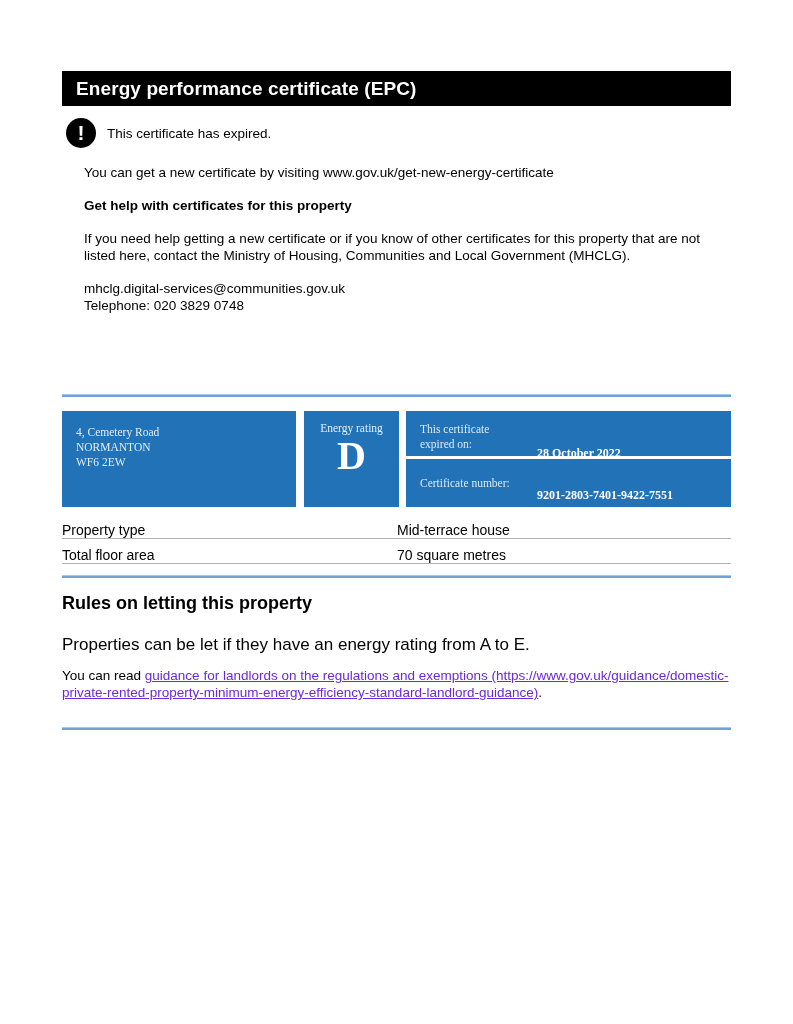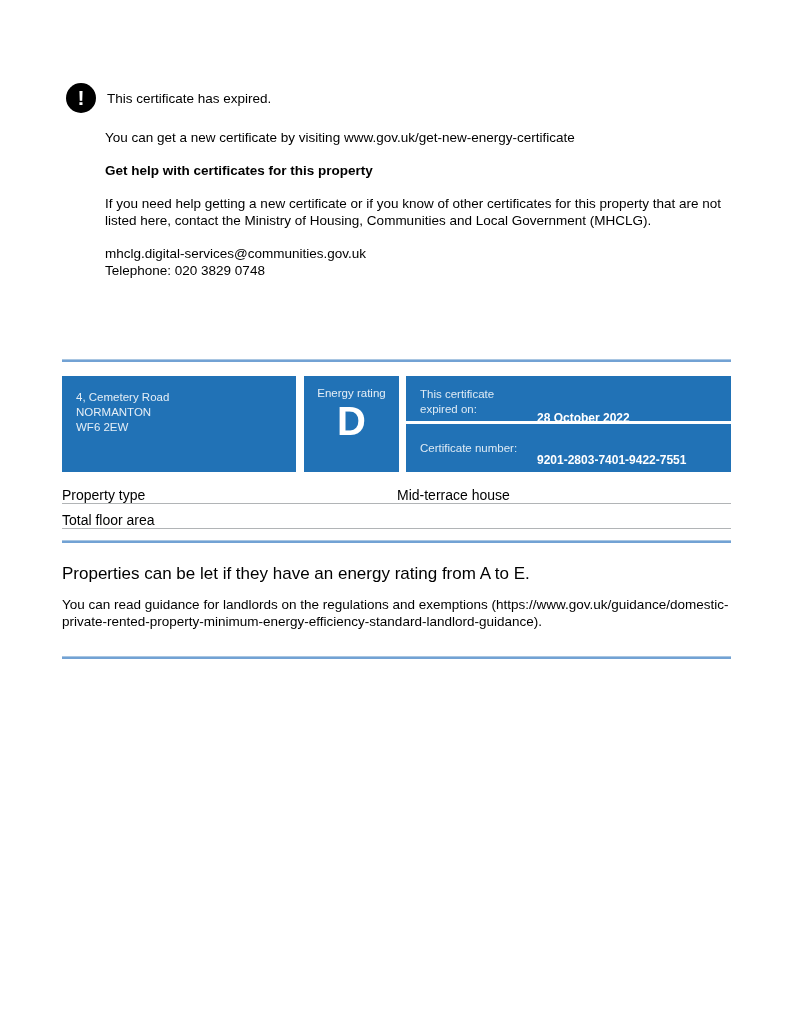--- a/index.html
+++ b/index.html
@@ -23,32 +23,32 @@
   
   .notice-row { margin-top: 12px; display: flex; align-items: center; }
   .warning-circle {
     width: 30px; height: 30px; border-radius: 50%;
     background: #000; color: #fff;
     display: flex; align-items: center; justify-content: center;
     font-weight: bold; font-size: 21px; margin-left: 4px; flex: 0 0 auto;
   }
   .notice-row .expired-text { margin-left: 11px; font-size: 13.5px; }
 
-  .indent { margin-left: 43px; }
+  .indent { margin-left: 22px; }
   .body-text { font-size: 13.5px; line-height: 17px; margin-top: 16px; }
   .body-text.bold { font-weight: bold; }
 
   
   .blue-rule { height: 3px; background: #72a2d4; border-top: 1px solid #a9c6e2; }
   .rule-1 { margin-top: 80px; }
   .rule-2 { margin-top: 11px; }
   .rule-3 { margin-top: 26px; }
 
   
-  .summary-row { margin-top: 14px; display: flex; height: 96px; }
+  .summary-row { margin-top: 14px; display: flex; height: 96px; font-family: Liberation Serif, serif; }
   .blue-box { background: #2172b6; color: #fff; }
   .address-box { width: 234px; padding: 14px 14px; margin-right: 8px; }
   .address-box .addr-line {
     font-size: 11.5px; line-height: 15px; color: rgba(255,255,255,0.88);
   }
   .energy-box {
     width: 95px; margin-right: 7px; text-align: center; padding-top: 11px;
   }
   .energy-box .energy-label { font-size: 11.5px; color: rgba(255,255,255,0.88); }
   .energy-box .energy-value { font-size: 40px; font-weight: bold; line-height: 44px; color: #fff; }
@@ -68,27 +68,30 @@
     display: flex; height: 25px; align-items: flex-end;
     border-bottom: 1px solid #b1b4b6; font-size: 14px;
   }
   .prop-row .prop-label { width: 335px; flex: 0 0 auto; }
   .prop-row .prop-value { flex: 1; }
 
   
   .letting-heading { margin-top: 14px; font-size: 18px; font-weight: bold; line-height: 22px; }
   .letting-body { margin-top: 22px; font-size: 17px; line-height: 17px; }
   .letting-read { margin-top: 14px; font-size: 13.5px; line-height: 17px; }
-  .letting-read a { color: #000000; cursor: pointer; }
+  .letting-read a { color: #6d28d9; text-decoration: underline; cursor: pointer; }
 </style>
 </head>
 <body>
 
 <div class="page">
 
+  <div class="title-bar">
+    <h1>Energy performance certificate (EPC)</h1>
+  </div>
 
   <div class="notice-row">
     <span class="warning-circle">
       <span>!</span>
     </span>
     <span class="expired-text">This certificate has expired.</span>
   </div>
 
   <div class="indent">
     <p class="body-text">You can get a new certificate by visiting www.gov.uk/get-new-energy-certificate</p>
@@ -124,23 +127,25 @@
     </div>
   </div>
 
   <div class="prop-table">
     <div class="prop-row">
       <span class="prop-label">Property type</span>
       <span class="prop-value">Mid-terrace house</span>
     </div>
     <div class="prop-row">
       <span class="prop-label">Total floor area</span>
+      <span class="prop-value">70 square metres</span>
     </div>
   </div>
 
   <div class="blue-rule rule-2"></div>
 
+  <h2 class="letting-heading">Rules on letting this property</h2>
   <p class="letting-body">Properties can be let if they have an energy rating from A to E.</p>
   <p class="letting-read"><span>You can read </span><a>guidance for landlords on the regulations and exemptions (https://www.gov.uk/guidance/domestic-private-rented-property-minimum-energy-efficiency-standard-landlord-guidance)</a><span>.</span></p>
 
   <div class="blue-rule rule-3"></div>
 
 </div>
 
 </body></html>

